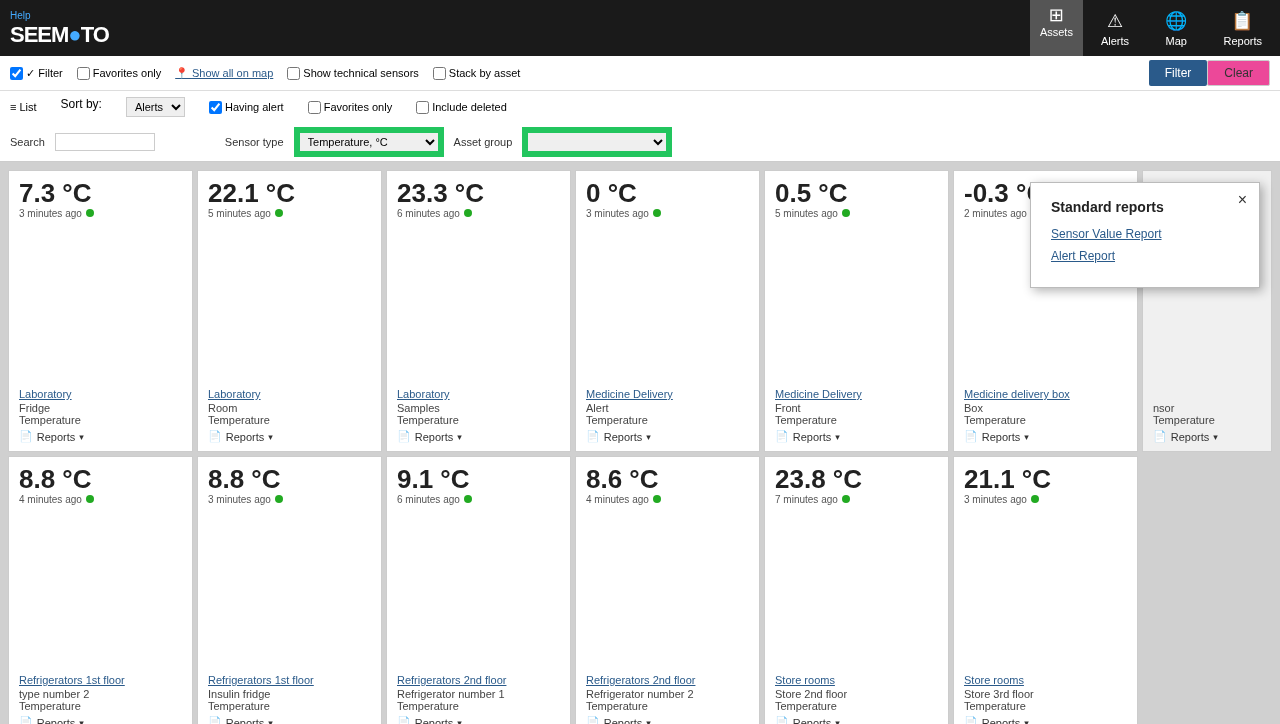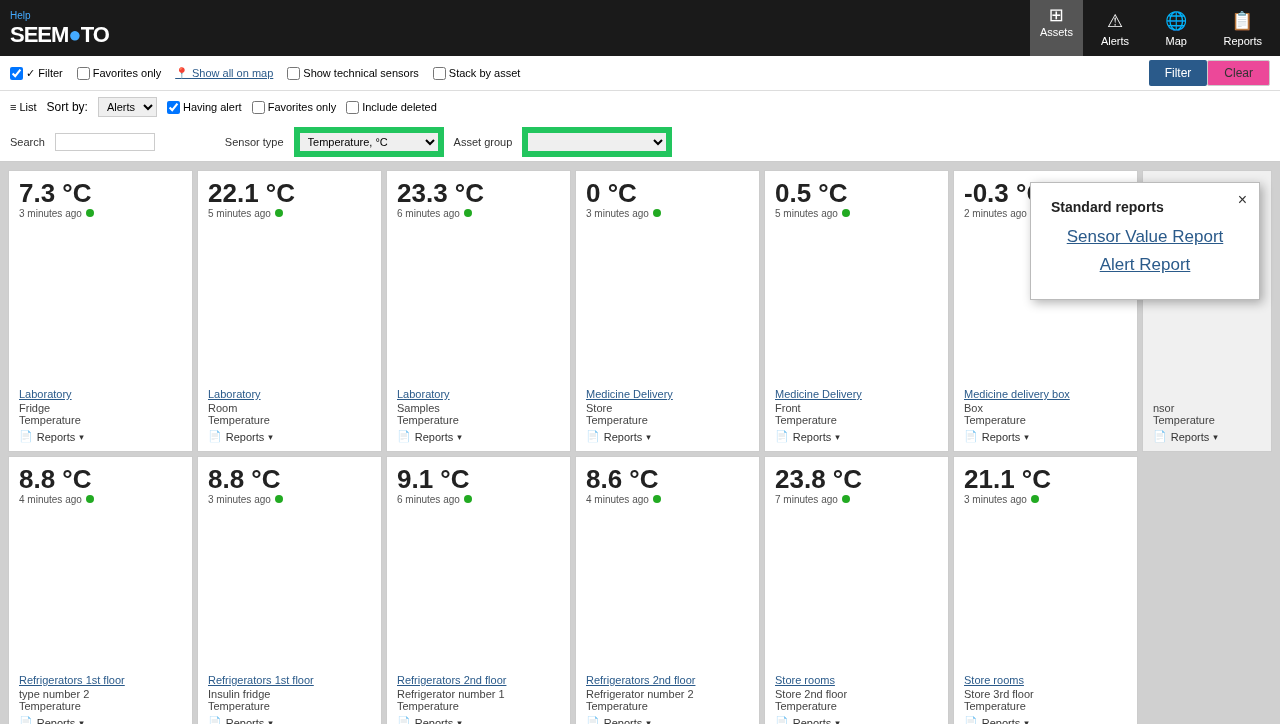--- a/index.html
+++ b/index.html
@@ -53,23 +53,22 @@
     }
     .toolbar-row1 {
       display: flex;
       align-items: center;
       padding: 4px 10px;
       gap: 14px;
       border-bottom: 1px solid #ddd;
     }
     .toolbar-row2 {
       display: flex;
-      align-items: center;
       padding: 6px 10px;
-      gap: 10px;
+      gap: 24px;
     }
     .toolbar-row3 {
       display: flex;
       align-items: center;
       padding: 4px 10px;
       gap: 10px;
     }
 
     .btn-primary {
       background: #2a5a8a;
@@ -246,24 +245,23 @@
       top: 8px;
       right: 12px;
       font-size: 16px;
       cursor: pointer;
       color: #333;
     }
     .popup-link {
       display: block;
       color: #2a5a8a;
       text-decoration: underline;
-      font-size: 17px;
+      font-size: 12px;
       cursor: pointer;
       margin-bottom: 8px;
-      text-align: center;
     }
 
     
     .assets-btn {
       background: #555;
       color: white;
       font-size: 11px;
       padding: 4px 10px;
       display: flex;
       flex-direction: column;
@@ -431,21 +429,21 @@
       <div class="sensor-card">
     <div>
       <div class="card-value">0 °C</div>
       <div class="card-time">
         <span>3 minutes ago</span>
         <span class="status-dot"></span>
       </div>
     </div>
     <div>
       <div class="card-location">Medicine Delivery</div>
-      <div class="card-sub">Store</div>
+      <div class="card-sub">Alert</div>
       <div class="card-sensor-type">Temperature</div>
       <div class="reports-btn">
         <span>📄</span>
         <span>Reports</span>
         <span class="chevron">▾</span>
       </div>
     </div>
   </div>
       <div class="sensor-card">
     <div>

